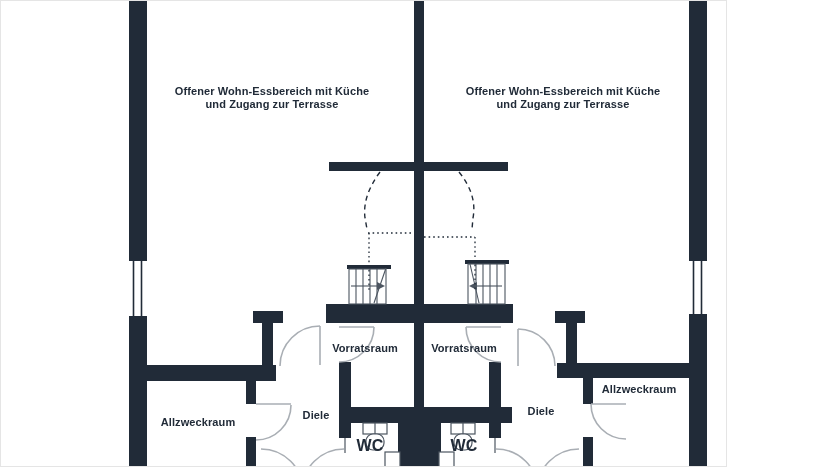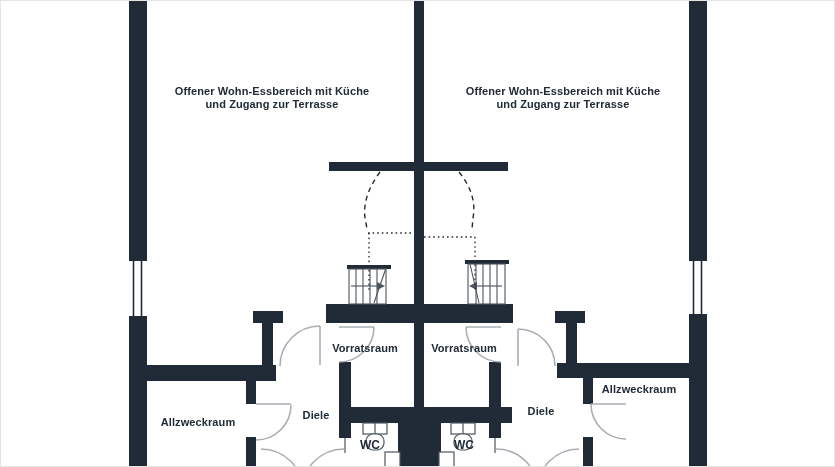--- a/index.html
+++ b/index.html
@@ -5,21 +5,21 @@
   :root{
     --wall:#212b38;
     --arc:#a9aeb4;
     --line:#4c5560;
     --frame:#e5e5e5;
     --bg:#ffffff;
   }
   html,body{margin:0;padding:0;background:#fff;}
   .plan{
     position:relative;
-    width:835px;height:467px;
+    width:727px;height:467px;
     background:var(--bg);
     border:1px solid var(--frame);
     box-sizing:border-box;
     overflow:hidden;
     font-family:"Liberation Sans","DejaVu Sans",sans-serif;
     text-decoration:underline;
   }
   .plan-svg{position:absolute;left:0;top:0;width:835px;height:467px;}
   .wall{fill:var(--wall);stroke:none;}
   .winline{stroke:var(--wall);stroke-width:1.6;fill:none;}
@@ -36,21 +36,21 @@
     position:absolute;
     transform:translate(-50%,-50%);
     color:var(--wall);
     font-weight:700;
     font-size:11px;
     line-height:13px;
     white-space:nowrap;
     text-align:center;
     letter-spacing:0.1px;
   }
-  .label.small{font-size:12px;}
+  .label.small{font-size:16px;}
 </style>
 </head>
 <body>
 
 <div class="plan">
 
   <svg class="plan-svg" viewBox="0 0 835 467" xmlns="http://www.w3.org/2000/svg">
 
     <g>
 

